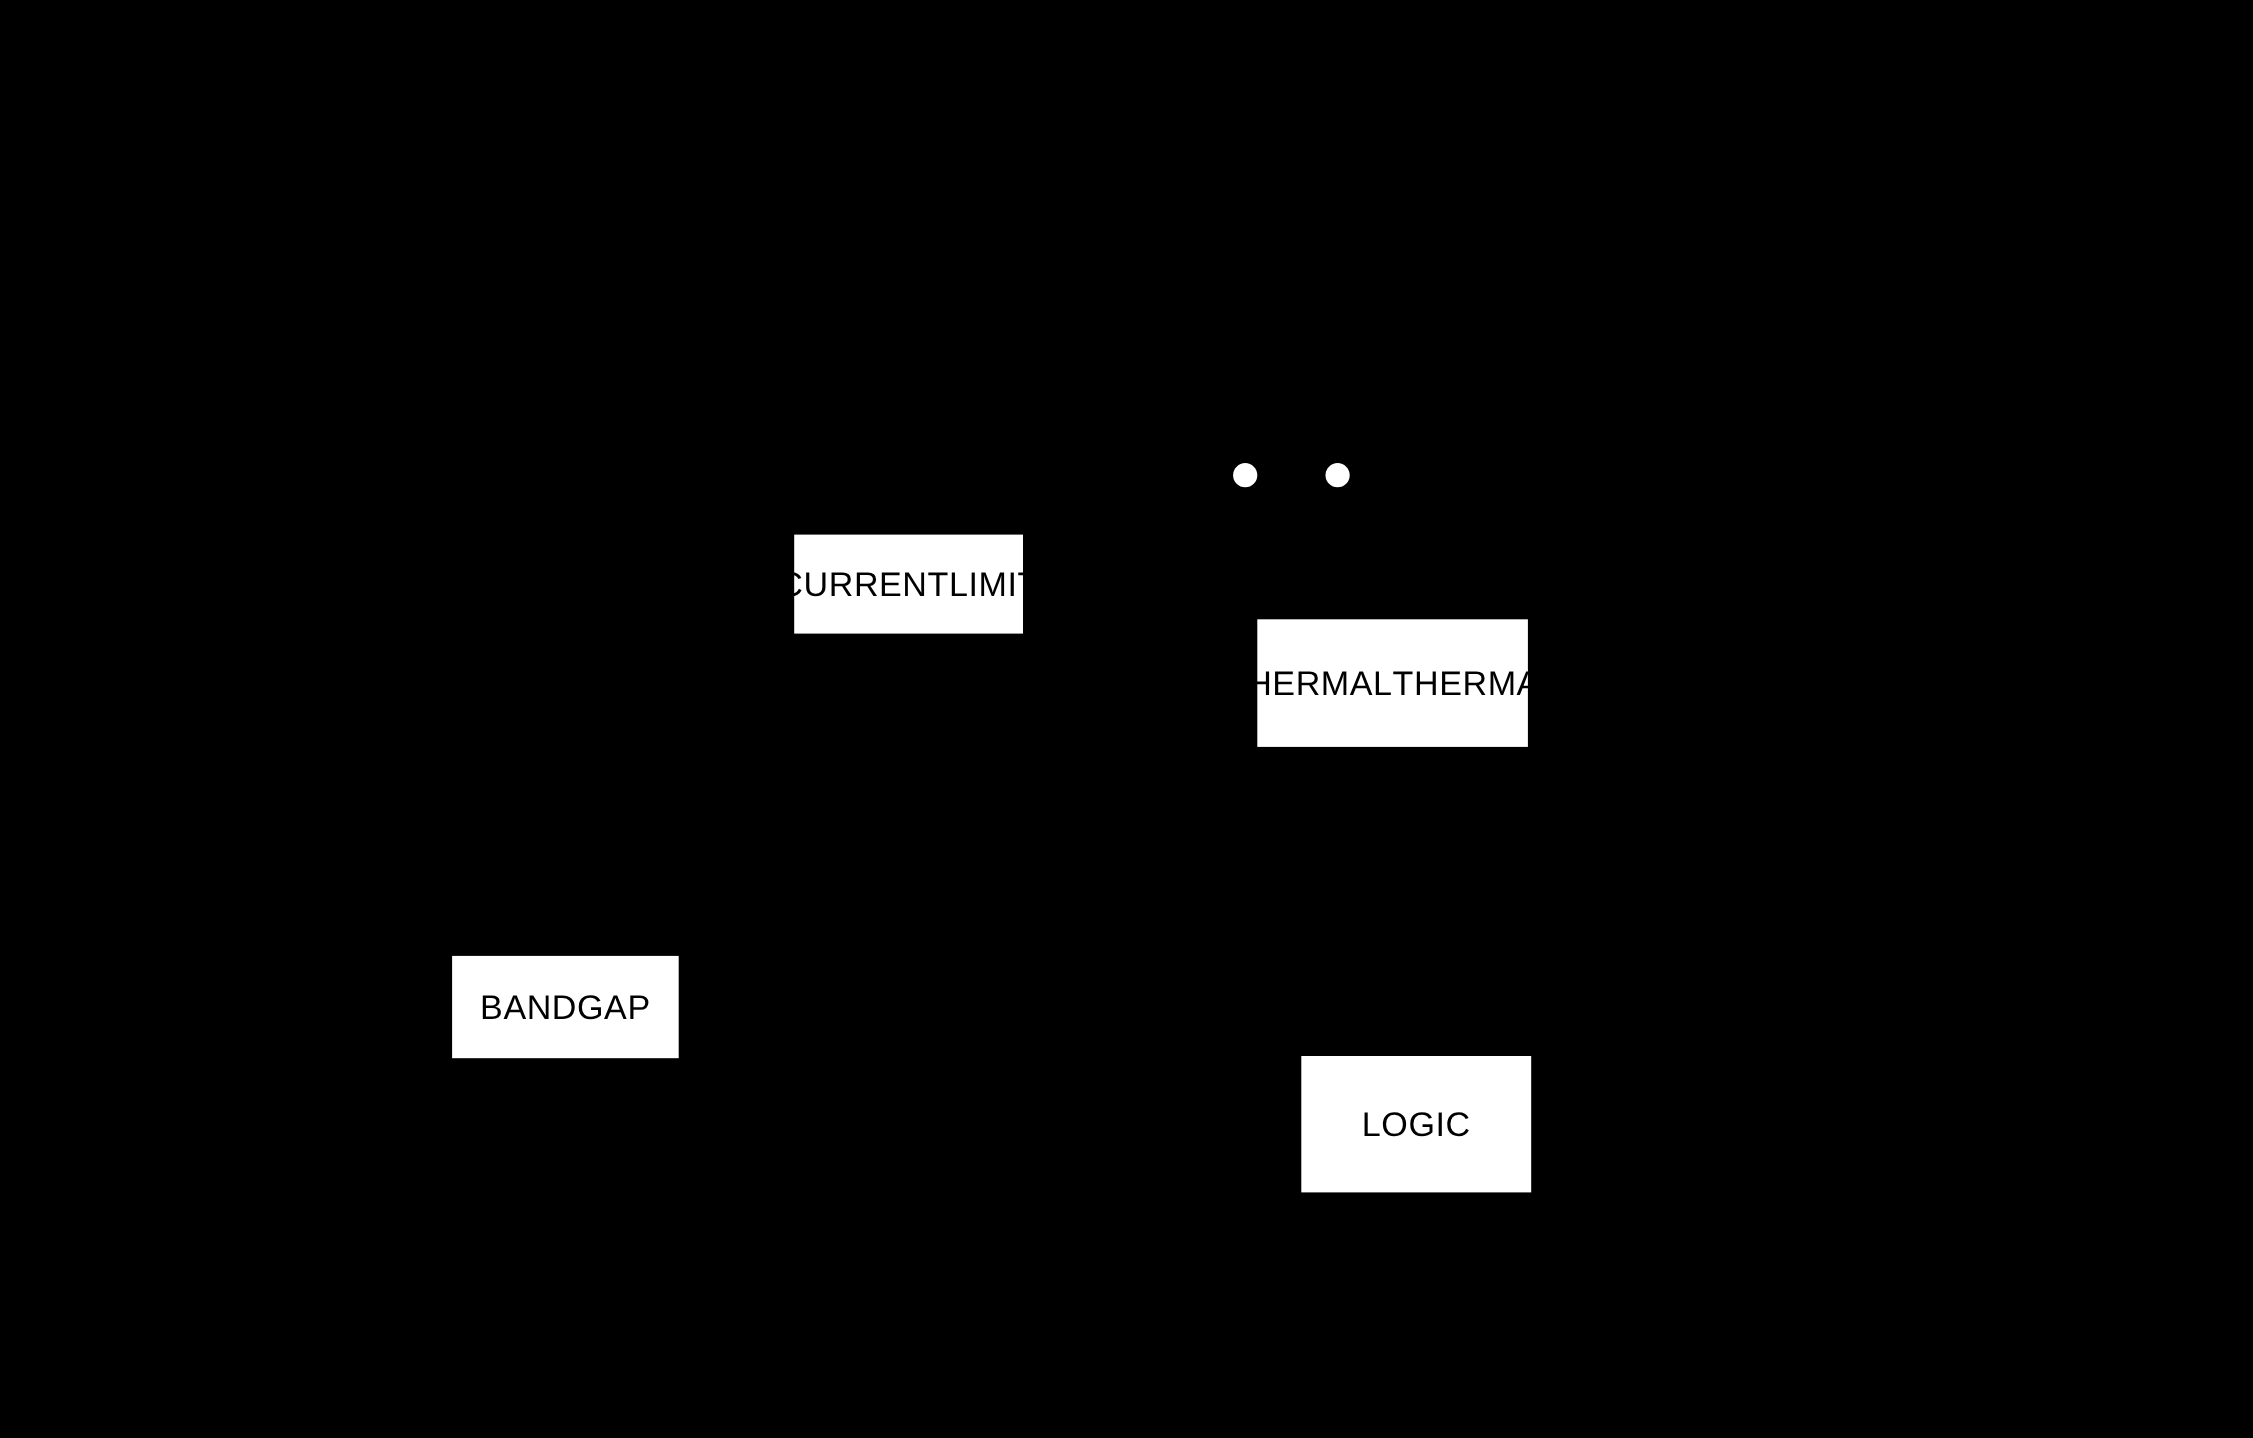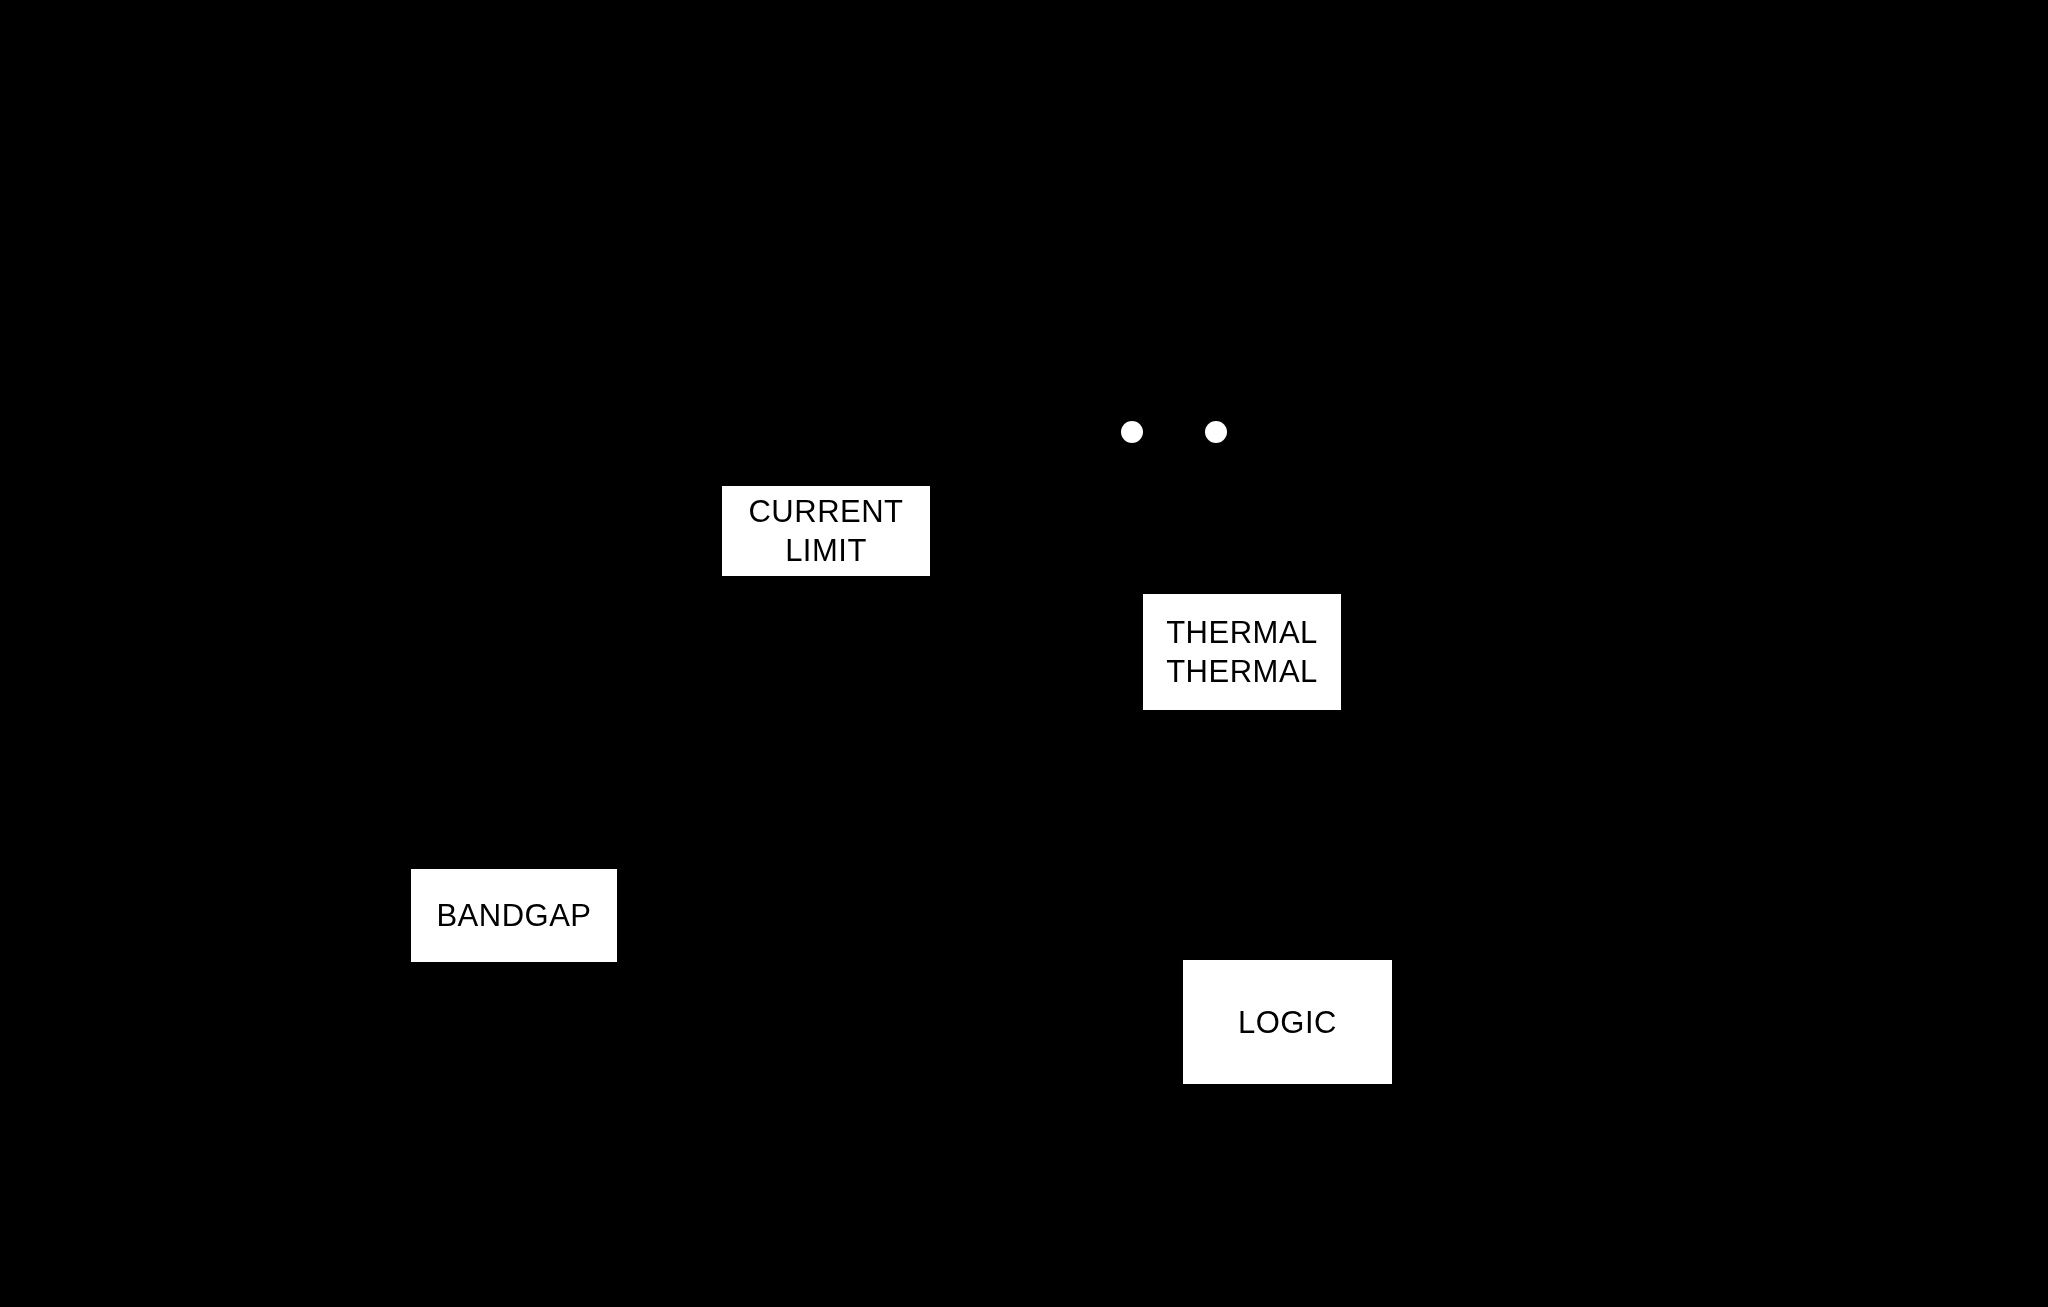--- a/index.html
+++ b/index.html
@@ -13,35 +13,35 @@
     height: 1307px;
     background: #000000;
     overflow: hidden;
     font-family: "Liberation Sans", sans-serif;
   }
   .block {
     position: absolute;
     background: #ffffff;
     color: #000000;
     display: flex;
-    flex-direction: column;
+    flex-direction: row;
     align-items: center;
     justify-content: center;
     text-align: center;
     font-size: 31px;
     line-height: 39px;
     letter-spacing: 0.5px;
   }
   .block span {
     display: block;
     white-space: nowrap;
   }
   
   .block-current-limit   { left: 722px;  top: 486px;  width: 208px; height: 90px;  }
-  .block-thermal-shutdown{ left: 1143px; top: 563px;  width: 198px; height: 116px; margin-top: 31px; }
+  .block-thermal-shutdown{ left: 1143px; top: 563px;  width: 246px; height: 116px; }
   .block-bandgap         { left: 411px;  top: 869px;  width: 206px; height: 93px;  }
   .block-logic           { left: 1151px; top: 960px;  width: 209px; height: 124px; margin-left: 32px; }
   
   .dot {
     position: absolute;
     width: 22px;
     height: 22px;
     border-radius: 50%;
     background: #ffffff;
   }

